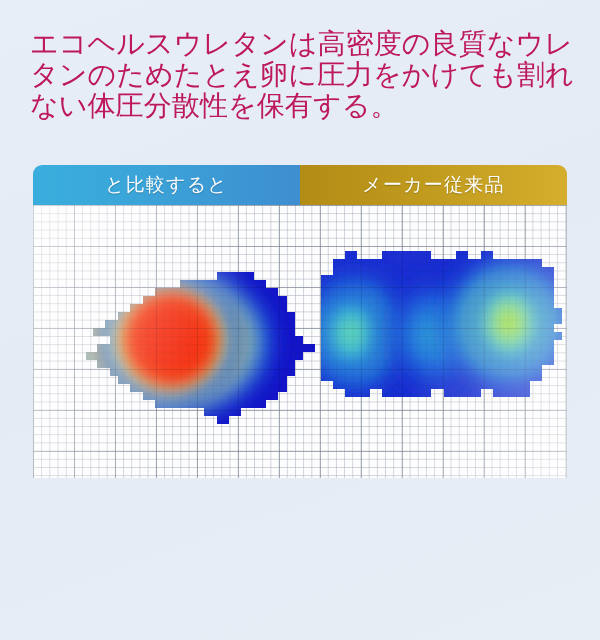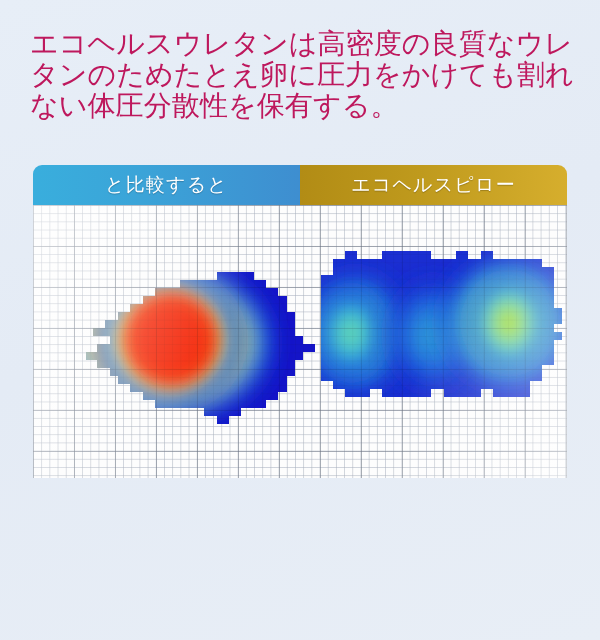--- a/index.html
+++ b/index.html
@@ -120,21 +120,21 @@
 </style>
 </head>
 <body>
 
 <div class="page">
 
   <div class="caption caption-top">エコヘルスウレタンは高密度の良質なウレタンのためたとえ卵に圧力をかけても割れない体圧分散性を保有する。</div>
 
   <div class="header-bar">
     <div class="header-cell header-left">と比較すると</div>
-    <div class="header-cell header-right">エコヘルスピロー</div>
+    <div class="header-cell header-right">メーカー従来品</div>
   </div>
 
   <div class="grid-panel">
 
     <svg class="map-svg" viewBox="0 0 534 273" preserveAspectRatio="none">
       <defs>
 
         <radialGradient id="gradConv" cx="50%" cy="50%" r="50%">
           <stop offset="0%" stop-color="#f42a0a"></stop>
           <stop offset="38%" stop-color="#f4330c"></stop>

